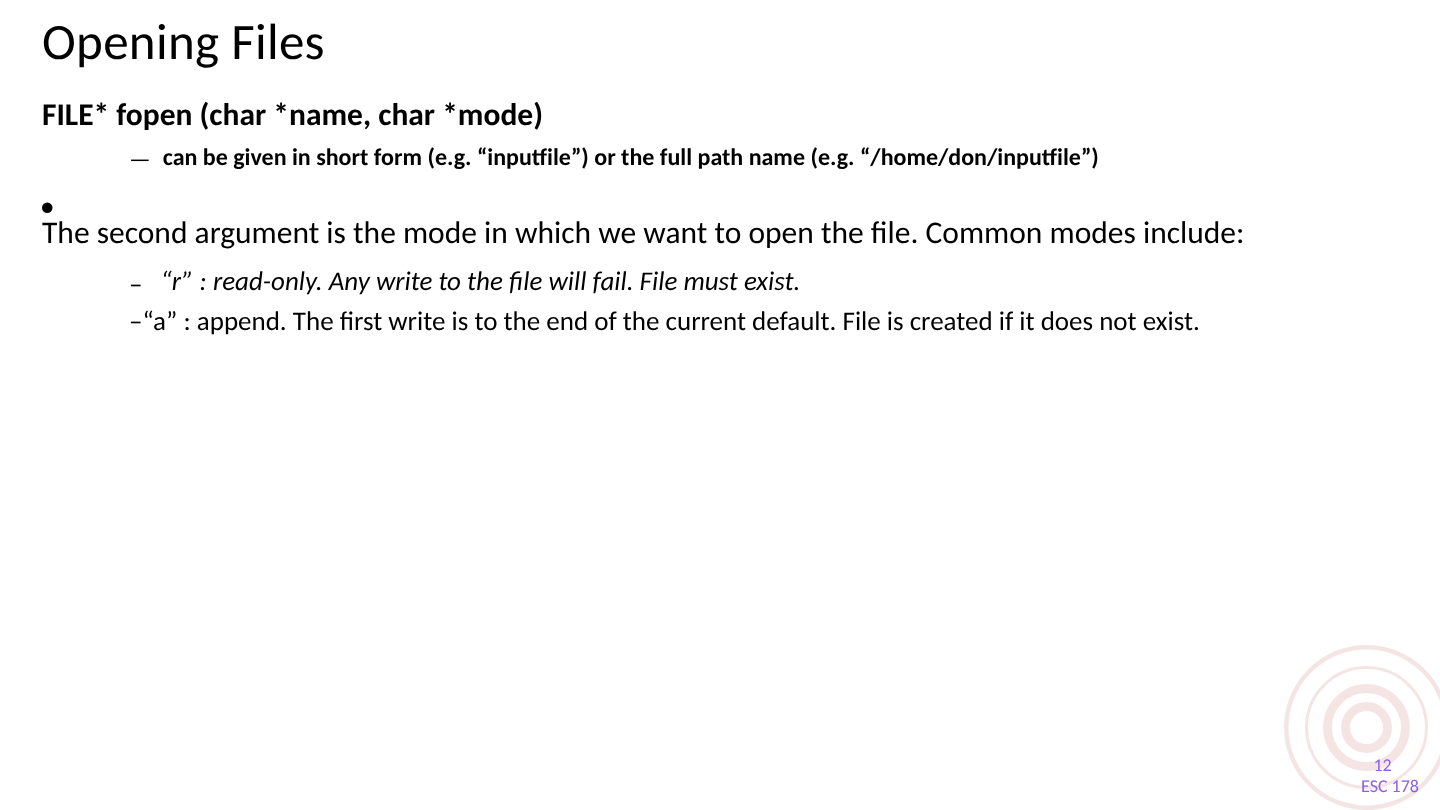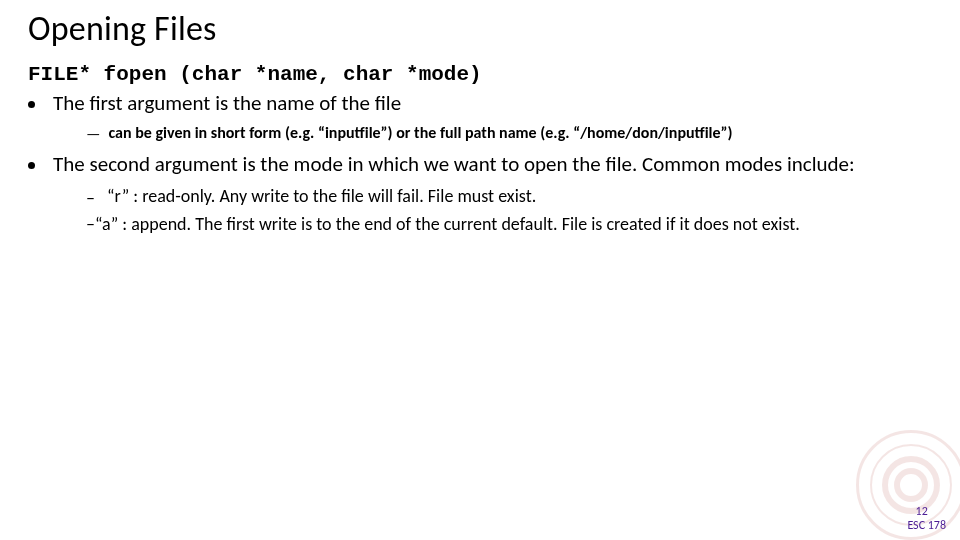--- a/index.html
+++ b/index.html
@@ -1,61 +1,57 @@
 <!DOCTYPE html>
 <html><head>
 <meta charset="utf-8">
 <style>
   * { margin: 0; padding: 0; box-sizing: border-box; }
   html, body { width: 960px; height: 540px; background: #fff; font-family: Calibri, "Segoe UI", Arial, sans-serif; color: #000; overflow: hidden; position: relative; }
   .slide { padding: 8px 28px 0 28px; }
 
   .title { font-size: 34px; font-weight: 400; letter-spacing: 0.2px; margin-bottom: 14px; }
 
-  .sig { font-size: 21px; font-weight: 700; margin-bottom: 4px; font-family: Liberation Mono, monospace; }
+  .sig { font-size: 21px; font-weight: 700; margin-bottom: 4px; }
 
   .L1 { display: flex; align-items: flex-start; margin-top: 2px; }
   .L1 .bullet { width: 7px; height: 7px; border-radius: 50%; background: #000; flex: 0 0 auto; margin-top: 11px; margin-right: 18px; }
   .L1 .text { font-size: 21px; line-height: 1.25; }
 
   .L2group { margin-left: 58px; margin-top: 6px; }
   .L2 { display: flex; align-items: flex-start; margin-bottom: 2px; }
   .dash { flex: 0 0 auto; font-size: 16px; line-height: 1.3; margin-right: 8px; margin-top: 2px; }
   .L2 .sub { font-size: 16px; line-height: 1.35; font-weight: bold; }
-  .L2 .sub18 { font-size: 18px; line-height: 1.3; }
+  .L2 .sub18 { font-size: 18px; line-height: 1.3; font-style: italic; }
   .L2wrap .sub18 { font-size: 18px; line-height: 1.3; }
   .L2wrap { margin-bottom: 2px; }
 
-  .footer { position: absolute; right: 14px; bottom: 8px; text-align: center; font-size: 12px; color: #4c1d95; }
+  .footer { position: absolute; right: 14px; bottom: 8px; text-align: center; font-size: 12px; color: #8b5cf6; }
   .logo { position: absolute; right: -6px; bottom: 0; width: 110px; height: 110px; opacity: 0.14; }
   .ring { position: absolute; inset: 0; border: 3px solid #b4514a; border-radius: 50%; }
   .ring2 { position: absolute; inset: 14px; border: 2px solid #b4514a; border-radius: 50%; }
   .ring3 { position: absolute; inset: 26px; border: 18px double #b4514a; border-radius: 50%; }
 </style>
 </head>
 <body>
 
 <div class="slide">
 
   <div class="title">Opening Files</div>
 
   <div class="sig">FILE* fopen (char *name, char *mode)</div>
 
-  <div class="L1">
-    <span class="bullet"></span>
-    <span class="text">The first argument is the name of the file</span>
-  </div>
   <div class="L2group">
     <div class="L2">
       <span class="dash">—</span>
       <span class="sub">can be given in short form (e.g. “inputfile”) or the full path name (e.g. “/home/don/inputfile”)</span>
     </div>
   </div>
 
-  <div class="L1" style="margin-top:6px;">
+  <div class="L1" style="margin-top:6px;flex-direction:column;">
     <span class="bullet"></span>
     <span class="text">The second argument is the mode in which we want to open the file. Common modes include:</span>
   </div>
   <div class="L2group" style="margin-top:8px;">
     <div class="L2">
       <span class="dash" style="font-size:18px;">–&nbsp;</span>
       <span class="sub18">“r” : read-only. Any write to the file will fail. File must exist.</span>
     </div>
     <div class="L2wrap">
       <span class="sub18">–<span>“a” : append. The first write is to the end of the current default. File is created if it does not exist.</span></span>

